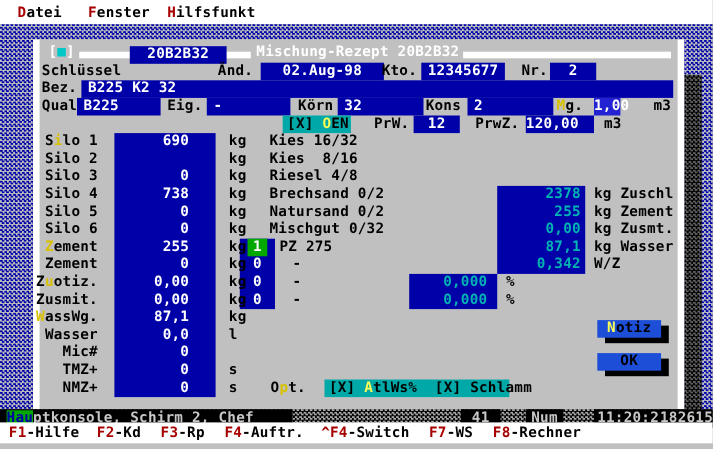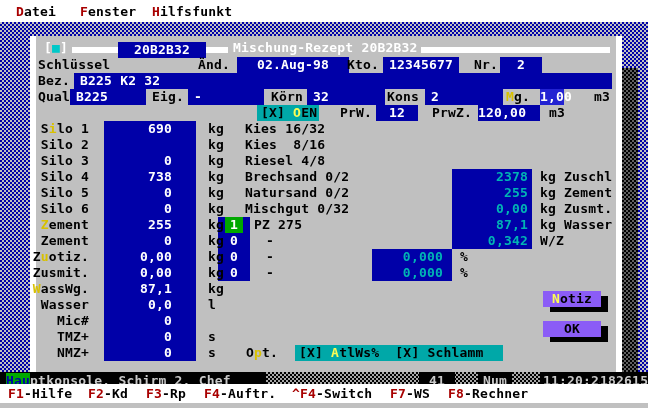--- a/index.html
+++ b/index.html
@@ -24,21 +24,21 @@
 .rlab{left:32px;width:57px;text-align:right;color:#000}
 .val{left:104px;width:68px;text-align:right;color:#fff}
 .unit{left:208px;color:#000}
 .name{left:245px;color:#000}
 .mini{left:218px;width:32px;text-align:center;color:#fff;z-index:3}
 .minigreen{position:absolute;left:225px;width:18px;height:16px;background:#00a800;z-index:2}
 .sval{left:452px;width:76px;text-align:right;color:#00b4b4}
 .slab{left:540px;color:#000}
 .pval{left:372px;width:71px;text-align:right;color:#00b4b4}
 .cyanbox{background:#00a8a8;color:#000}
-.btn{position:absolute;width:58px;height:16px;line-height:16px;text-align:center;background:#8b5cf6;color:#000;z-index:3;white-space:pre}
+.btn{position:absolute;width:58px;height:16px;line-height:16px;text-align:center;background:#1d4ed8;color:#000;z-index:3;white-space:pre}
 .btnsh{position:absolute;width:58px;height:16px;background:#000;z-index:2}
 .sbar{position:absolute;left:0;top:372px;width:648px;height:17px;background:repeating-conic-gradient(#a8a8a8 0% 25%,#000 0% 50%);background-size:4px 4px}
 .sp{position:absolute;top:0;height:17px;line-height:17px;background:#000;color:#c8c8c8;white-space:pre}
 .hl-green{background:#00a800;color:#0000a8}
 .fbar{position:absolute;left:0;top:384px;width:648px;height:19px;background:#ffffff}
 .fk{position:absolute;top:2px;height:16px;line-height:16px;color:#000;white-space:pre}
 .ctr{text-align:center}
 </style>
 </head>
 <body>
@@ -179,21 +179,21 @@
   <div class="t slab" style="top:217px">kg Wasser</div>
   <div class="t sval" style="top:233px">0,342</div>
   <div class="t slab" style="top:233px">W/Z</div>
 
   <div class="t pval" style="top:249px">0,000</div>
   <div class="t lab" style="left:460px;top:249px">%</div>
   <div class="t pval" style="top:265px">0,000</div>
   <div class="t lab" style="left:460px;top:265px">%</div>
 
   <div class="t" style="left:246px;top:345px"><span class="lab">O</span><span class="hotg">p</span><span class="lab">t.</span></div>
-  <div class="t cyanbox" style="left:295px;top:345px;width:208px;padding-left:4px"><span>[X] </span><span class="hot">A</span><span>tlWs%</span><span>  [X] Schlamm</span></div>
+  <div class="t cyanbox" style="left:295px;top:345px;width:168px;padding-left:4px"><span>[X] </span><span class="hot">A</span><span>tlWs%</span><span>  [X] Schlamm</span></div>
 
   <div class="btnsh" style="left:550px;top:296px"></div>
   <div class="btn" style="left:543px;top:291px"><span class="hot">N</span><span>otiz</span></div>
   <div class="btnsh" style="left:550px;top:326px"></div>
   <div class="btn hot" style="left:543px;top:321px">OK</div>
 
   <div class="sbar">
     <div class="sp" style="left:0;width:266px;padding-left:6px"><span class="hl-green">Hau</span><span>ptkonsole, Schirm 2, Chef</span></div>
     <div class="sp ctr" style="left:419px;width:36px">41</div>
     <div class="sp ctr" style="left:478px;width:34px">Num</div>

